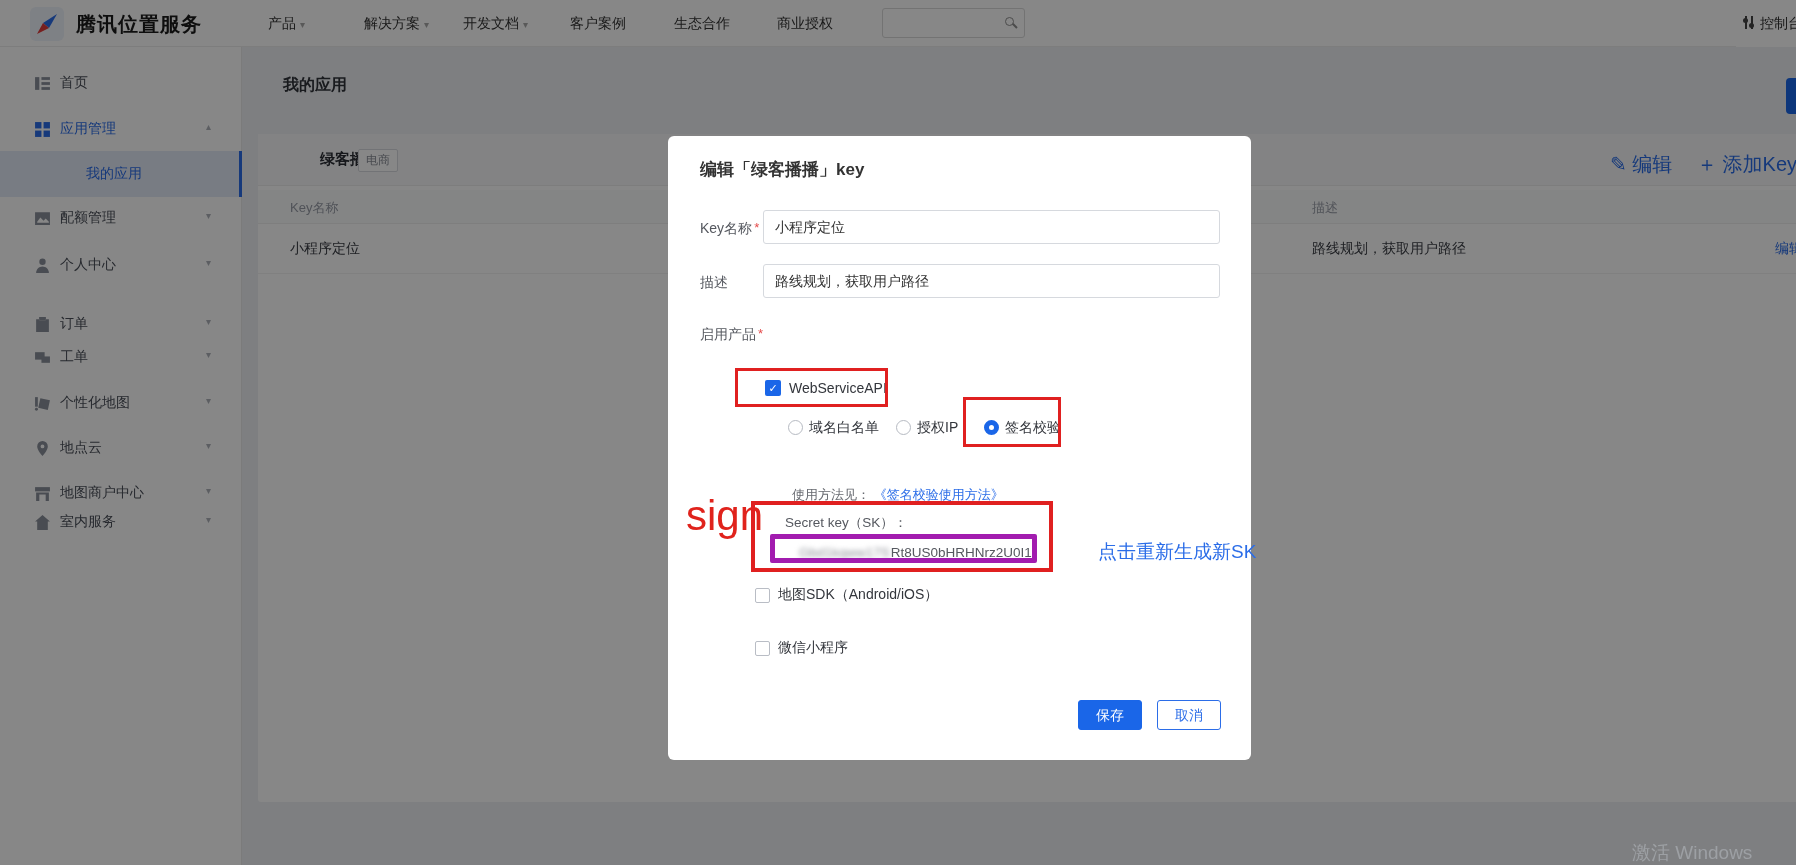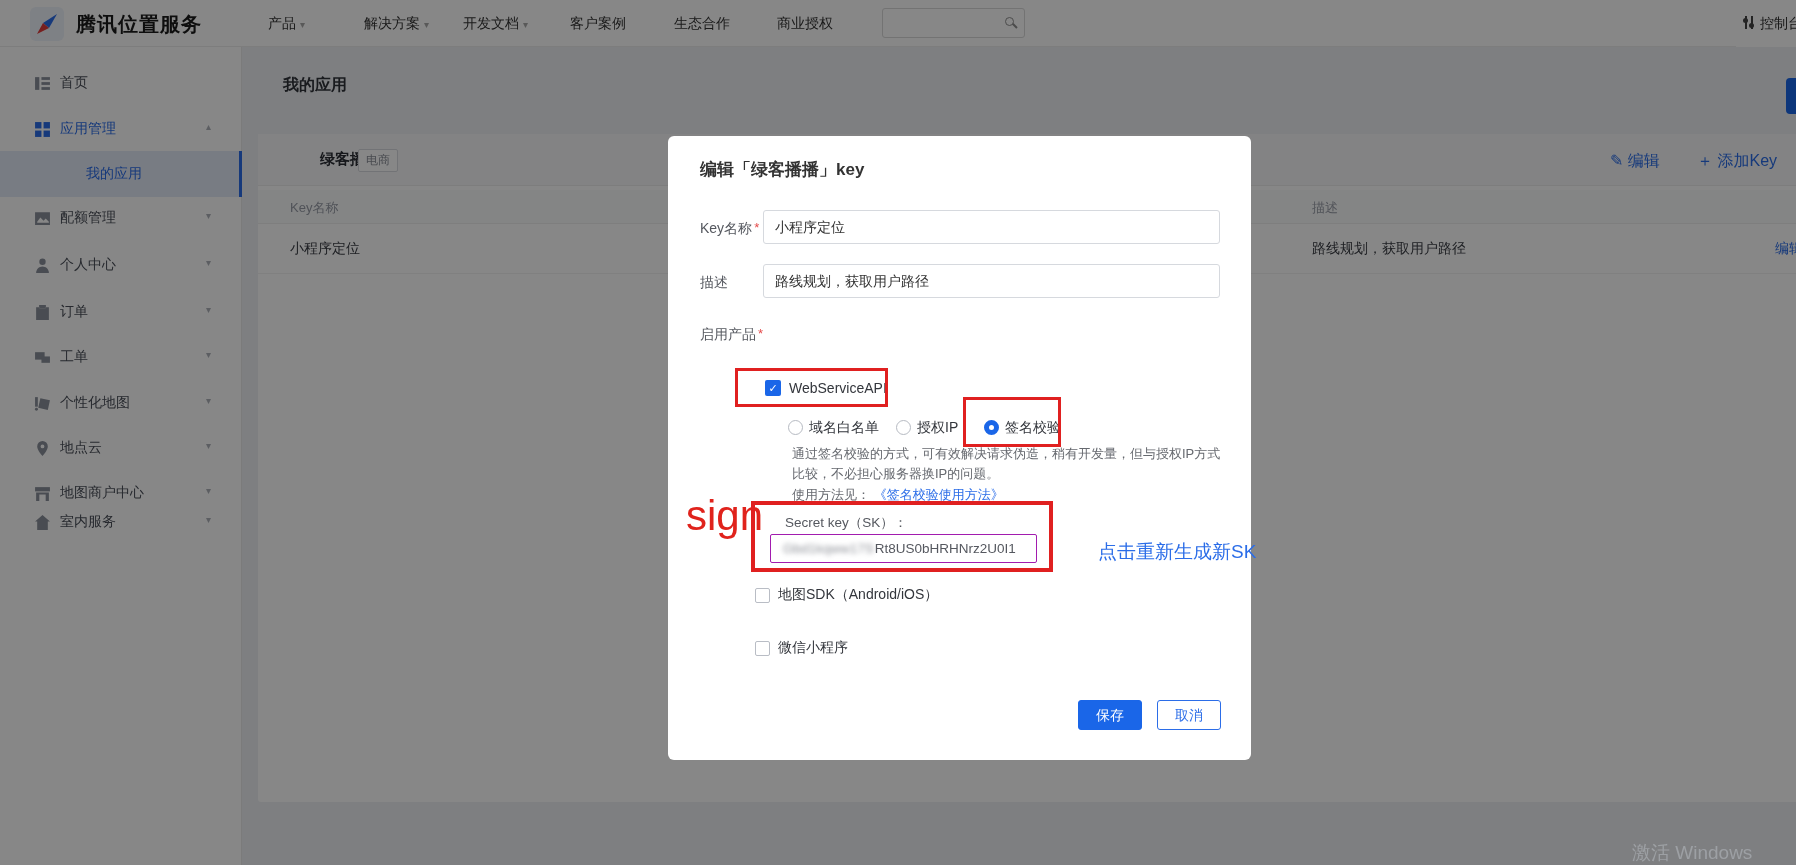--- a/index.html
+++ b/index.html
@@ -52,21 +52,21 @@
   .page-title { position:absolute; left:41px; top:28px; font-size:16px; font-weight:700; color:#30333a; }
   .cut-blue-btn { position:absolute; left:1544px; top:31px; width:60px; height:36px;
     background:#1a66e8; border-radius:4px; }
   .card { position:absolute; left:16px; top:87px; width:1560px; height:668px; background:#fff;
     border-radius:3px; }
   .card-head { position:absolute; left:0; top:0; width:100%; height:52px; background:#f7f8fa;
     border-bottom:1px solid #ececec; }
   .app-name { position:absolute; left:26px; top:16px; font-size:15px; font-weight:700; color:#2c2f36;margin-left:36px; }
   .app-tag { position:absolute; left:100px; top:15px; font-size:12px; color:#8b8f98;
     border:1px solid #d8dadf; background:#fff; border-radius:2px; padding:2px 7px; }
-  .head-link { position:absolute; top:17px; font-size:16px; color:#2b6de8; cursor:pointer;
+  .head-link { position:absolute; top:17px; font-size:20px; color:#2b6de8; cursor:pointer;
     white-space:nowrap; }
   .tbl-head { position:absolute; left:0; top:56px; width:100%; height:34px; background:#fafbfc;
     border-bottom:1px solid #efefef; }
   .tbl-head span { position:absolute; top:9px; font-size:13px; color:#979ca6; }
   .tbl-row { position:absolute; left:0; top:90px; width:100%; height:50px; background:#fff;
     border-bottom:1px solid #f2f2f2; }
   .tbl-row span { position:absolute; top:16px; font-size:14px; color:#3a3d44; }
   .row-action { color:#2b6de8 !important; cursor:pointer; }
 
   
@@ -91,22 +91,22 @@
   .radio.off { border:1px solid #b6bac2; background:#fff; }
   .radio.on  { border:5px solid #1a66e8; background:#fff; }
   .radio-label { position:absolute; font-size:14px; color:#33363c; white-space:nowrap; }
   .sig-help { position:absolute; left:124px; top:308px; width:436px; font-size:13px; color:#66696f;
     line-height:20px; }
   .usage-line { position:absolute; left:124px; top:350px; font-size:13px; color:#66696f;
     white-space:nowrap; }
   .link { color:#2b6de8; cursor:pointer; }
   .sk-label { position:absolute; left:117px; top:378px; font-size:13.5px; color:#55585f; }
   .sk-input { position:absolute; left:102px; top:398px; width:267px; height:29px;
-    border:1px solid #a21caf; border-radius:2px; background:#fff; line-height:27px;
-    padding-left:12px; font-size:13.5px; color:#55585f; white-space:nowrap; overflow:hidden; }
+    border:5px solid #a21caf; border-radius:2px; background:#fff; line-height:27px;
+    padding-left:24px; font-size:13.5px; color:#55585f; white-space:nowrap; overflow:hidden; }
   .sk-blur { filter:blur(2.6px); color:#8d9097; margin-right:1px; }
   .regen-link { position:absolute; left:386px; top:403px; font-size:19px; white-space:nowrap;margin-left:44px; }
   .btn { position:absolute; top:564px; width:64px; height:30px; border-radius:3px; font-size:14px;
     text-align:center; line-height:28px; cursor:pointer; }
   .btn-save { left:410px; background:#1a66e8; border:1px solid #1a66e8; color:#fff; }
   .btn-cancel { left:489px; background:#fff; border:1px solid #2b6de8; color:#2b6de8; }
 
   
   .anno { position:absolute; z-index:30; }
   .anno-rect { border:3px solid #e02020; }
@@ -196,21 +196,21 @@
 
     <div class="side-item" style="top:196px">
       <svg class="ic" viewBox="0 0 16 16">
           <circle cx="8" cy="4.5" r="3"></circle>
           <path d="M2 15c0-3.3 2.7-6 6-6s6 2.7 6 6z"></path>
         </svg>
       <span class="lbl">个人中心</span>
       <span class="chev">▾</span>
     </div>
 
-    <div class="side-item" style="top:243px">
+    <div class="side-item" style="top:255px">
       <svg class="ic" viewBox="0 0 16 16">
           <path d="M5 1h6v3H5z"></path>
           <path d="M2 3h12v12H2z M5 1h6v3H5z" fill-rule="evenodd"></path>
         </svg>
       <span class="lbl">订单</span>
       <span class="chev">▾</span>
     </div>
 
     <div class="side-item" style="top:288px">
       <svg class="ic" viewBox="0 0 16 16">
@@ -303,21 +303,20 @@
 
   <span class="radio off" style="left:120px; top:284px"></span>
   <span class="radio-label" style="left:141px; top:283px">域名白名单</span>
 
   <span class="radio off" style="left:228px; top:284px"></span>
   <span class="radio-label" style="left:249px; top:283px">授权IP</span>
 
   <span class="radio on" style="left:316px; top:284px"></span>
   <span class="radio-label" style="left:337px; top:283px">签名校验</span>
 
-  <div class="sig-help">通过签名校验的方式，可有效解决请求伪造，稍有开发量，但与授权IP方式比较，不必担心服务器换IP的问题。</div>
 
   <div class="usage-line">
     <span>使用方法见：</span>
     <span class="link">《签名校验使用方法》</span>
   </div>
 
   <div class="sk-label">Secret key（SK）：</div>
   <div class="sk-input">
     <span class="sk-blur">Gbd1kqww17S</span><span>Rt8US0bHRHNrz2U0I1</span>
   </div>

